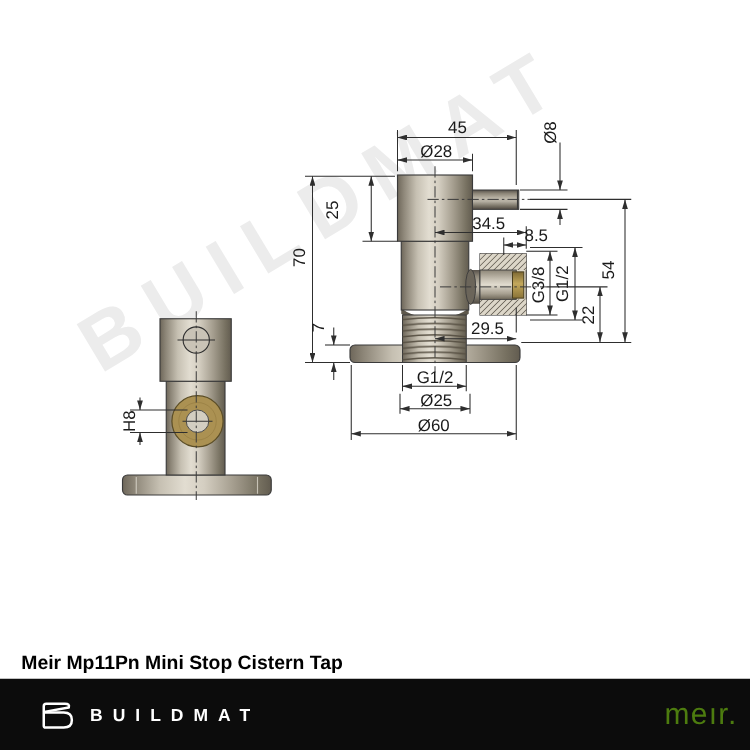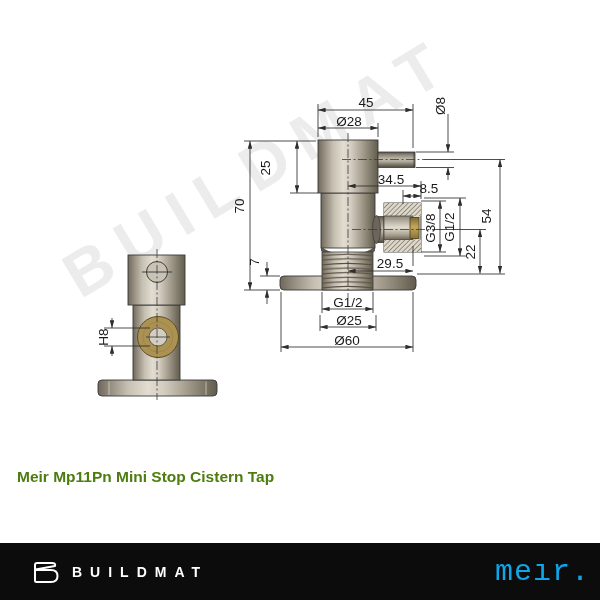--- a/index.html
+++ b/index.html
@@ -3,26 +3,26 @@
 <meta charset="utf-8">
 <style>
   html,body{margin:0;padding:0;background:#fff;}
   .stage{position:relative;width:600px;height:600px;overflow:hidden;background:#fff;
          font-family:"Liberation Sans",sans-serif;}
   .watermark{position:absolute;left:-45px;top:128px;width:620px;height:100px;
              text-align:center;font-weight:700;font-size:64px;letter-spacing:14px;
              color:#ececec;transform:rotate(-31deg);user-select:none;white-space:nowrap;}
   svg.drawing{position:absolute;left:0;top:0;}
   .dimtext{font-family:"Liberation Sans",sans-serif;font-size:13.5px;fill:#1a1a1a;}
-  .title{position:absolute;left:17px;top:468px;font-size:15.5px;font-weight:700;color:#4d7c0f;}
+  .title{position:absolute;left:17px;top:522px;font-size:15.5px;font-weight:700;color:#000000;}
   .footer{position:absolute;left:0;top:543px;width:600px;height:57px;background:#0c0c0c;
           display:flex;align-items:center;}
   .bm-icon{margin-left:28px;}
   .bm-text{color:#fff;font-weight:700;font-size:14px;letter-spacing:8px;margin-left:8px;}
-  .meir{color:#0ea5e9;font-family:Liberation Mono, monospace;font-size:30px;
+  .meir{color:#4d7c0f;font-family:Liberation Sans, sans-serif;font-size:24px;
         margin-left:auto;margin-right:10px;letter-spacing:1px;}
 </style>
 </head>
 <body>
 
 <div class="stage">
 
   <div class="watermark">BUILDMAT</div>
 
   <svg class="drawing" width="600" height="480" viewBox="0 0 600 480">

